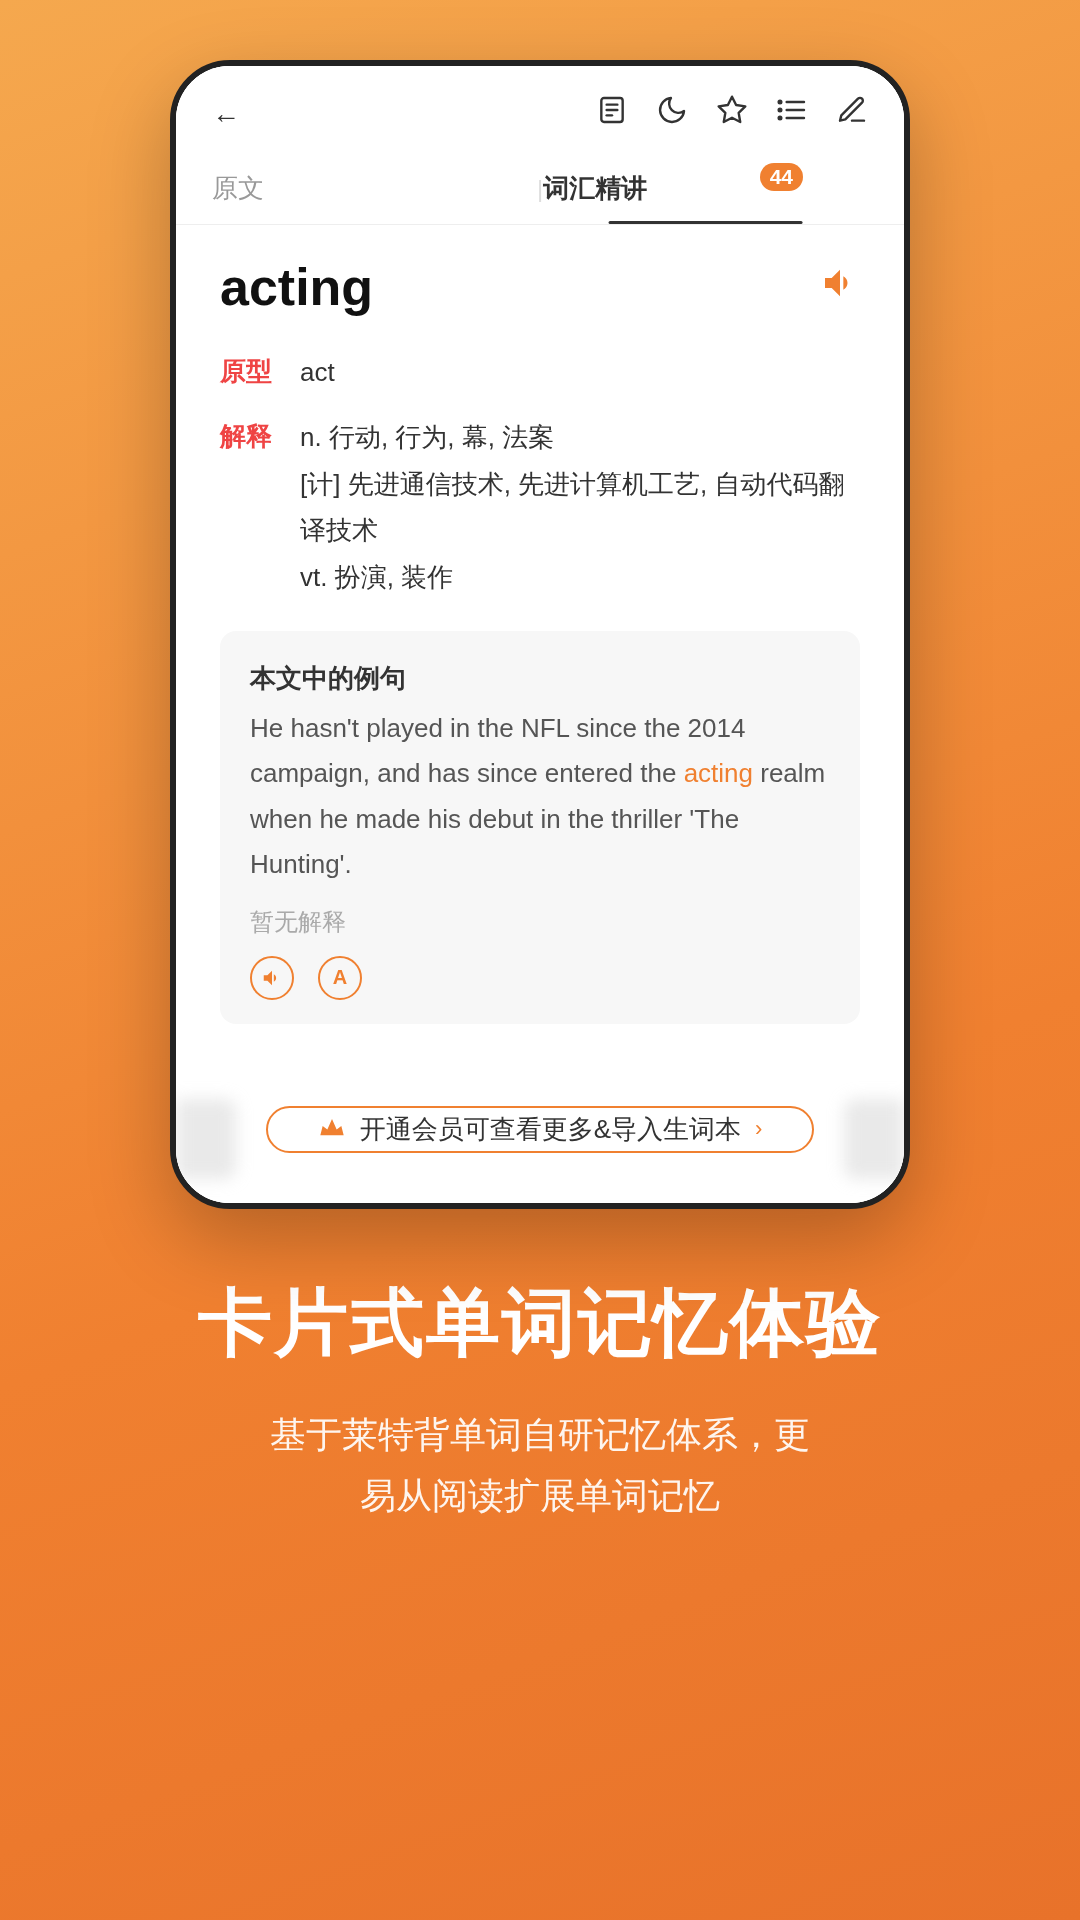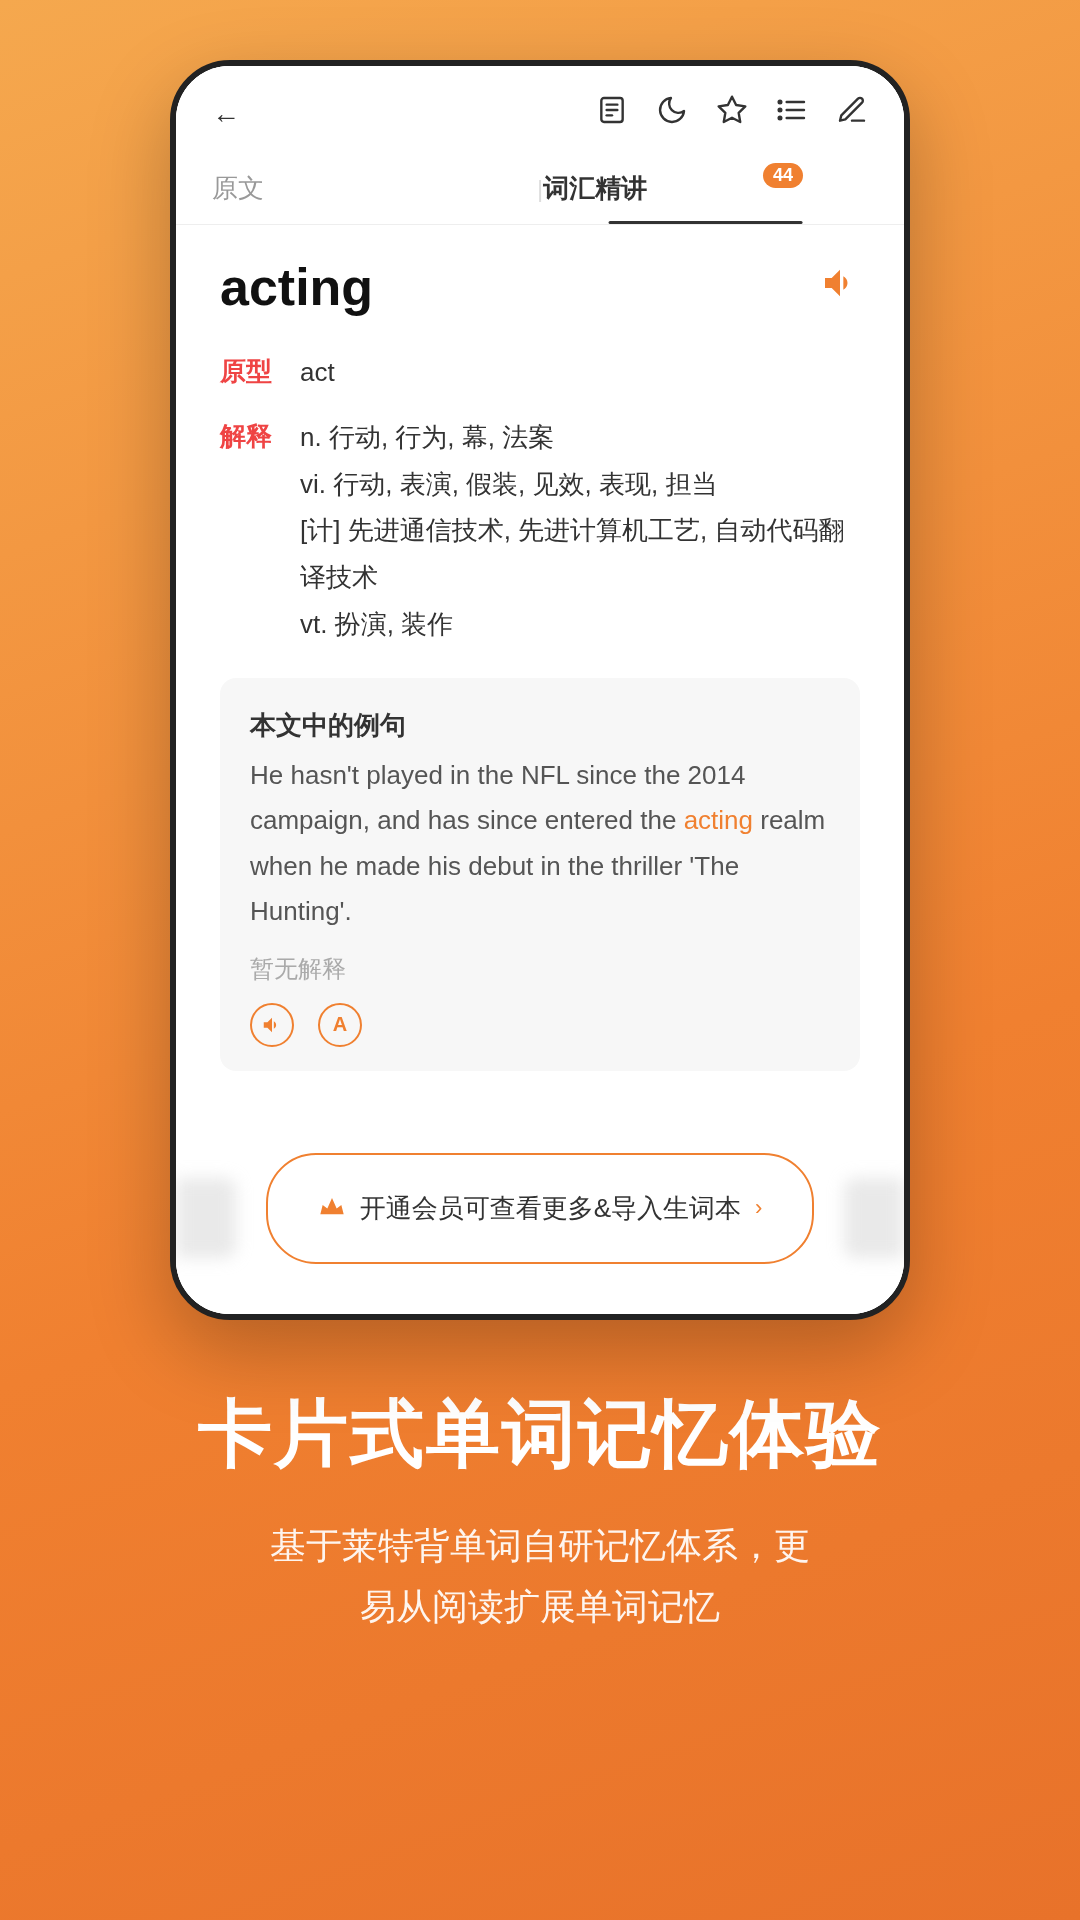--- a/index.html
+++ b/index.html
@@ -100,21 +100,21 @@
       font-size: 24px;
     }
 
     .tab-badge {
       position: absolute;
       top: 10px;
       right: 20%;
       background: #f08030;
       color: #fff;
       border-radius: 20px;
-      font-size: 18px;
+      font-size: 21px;
       padding: 2px 10px;
       font-weight: bold;
     }
 
     
     .content {
       padding: 32px 44px;
       background: #fff;
     }
 
@@ -258,21 +258,21 @@
       border-radius: 12px 0 0 12px;
       filter: blur(8px);
     }
 
     .cta-button {
       display: flex;
       align-items: center;
       gap: 14px;
       border: 2.5px solid #f08030;
       border-radius: 50px;
-      padding: 36px 50px;
+      padding: 4px 50px;
       background: #fff;
       cursor: pointer;
       font-size: 26px;
       color: #333;
       font-weight: 500;
       z-index: 2;
       justify-content: center;
     }
 
     .crown-icon {
@@ -383,21 +383,20 @@
 
       <div class="def-row">
         <span class="def-label">原型</span>
         <span class="def-text">act</span>
       </div>
 
       <div class="def-row">
         <span class="def-label">解释</span>
         <div class="def-lines">
           <span class="def-line">n. 行动, 行为, 幕, 法案</span>
-          <span class="def-line">vi. 行动, 表演, 假装, 见效, 表现, 担当</span>
           <span class="def-line">[计] 先进通信技术, 先进计算机工艺, 自动代码翻译技术</span>
           <span class="def-line">vt. 扮演, 装作</span>
         </div>
       </div>
 
       <div class="example-box">
         <div class="example-title">本文中的例句</div>
         <div class="example-text">
           <span>He hasn't played in the NFL since the 2014 campaign, and has since entered the </span><span class="highlight">acting</span><span> realm when he made his debut in the thriller 'The Hunting'.</span>
         </div>

